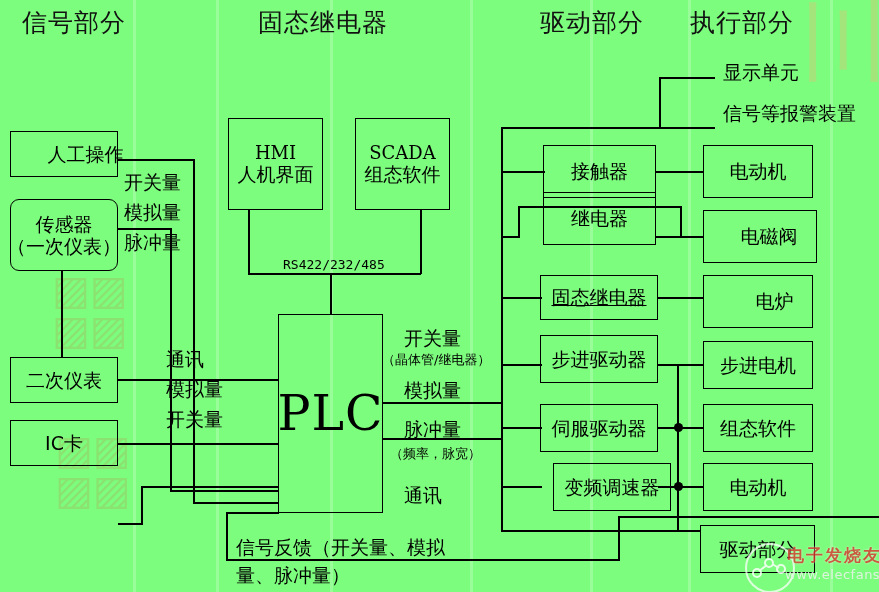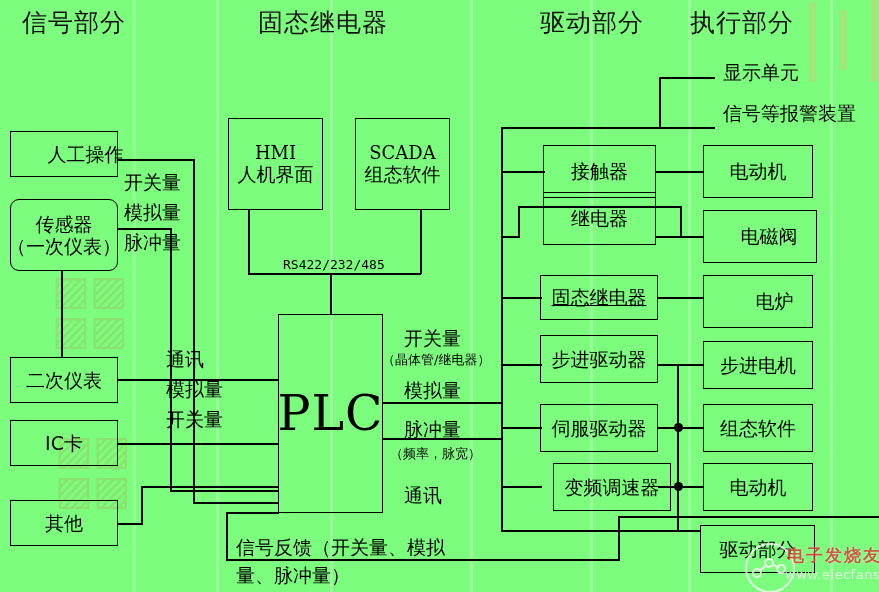--- a/index.html
+++ b/index.html
@@ -206,23 +206,20 @@
   </div>
   <div class="box" style="left:10px;top:199px;width:108px;height:72px;border-radius:9px;">
     <div class="l1">传感器</div>
     <div class="l2">（一次仪表）</div>
   </div>
   <div class="box" style="left:10px;top:357px;width:108px;height:46px;">
     <div class="l1">二次仪表</div>
   </div>
   <div class="box" style="left:10px;top:420px;width:108px;height:46px;">
     <div class="l1">IC卡</div>
-  </div>
-  <div class="box" style="left:10px;top:500px;width:108px;height:46px;">
-    <div class="l1">其他</div>
   </div>
 
   <div class="box" style="left:228px;top:118px;width:95px;height:92px;">
     <div class="l1" style="font-family:'DejaVu Serif','Liberation Serif',serif;font-size:18px;">HMI</div>
     <div class="l2">人机界面</div>
   </div>
   <div class="box" style="left:355px;top:118px;width:95px;height:92px;">
     <div class="l1" style="font-family:'DejaVu Serif','Liberation Serif',serif;font-size:18px;">SCADA</div>
     <div class="l2">组态软件</div>
   </div>

